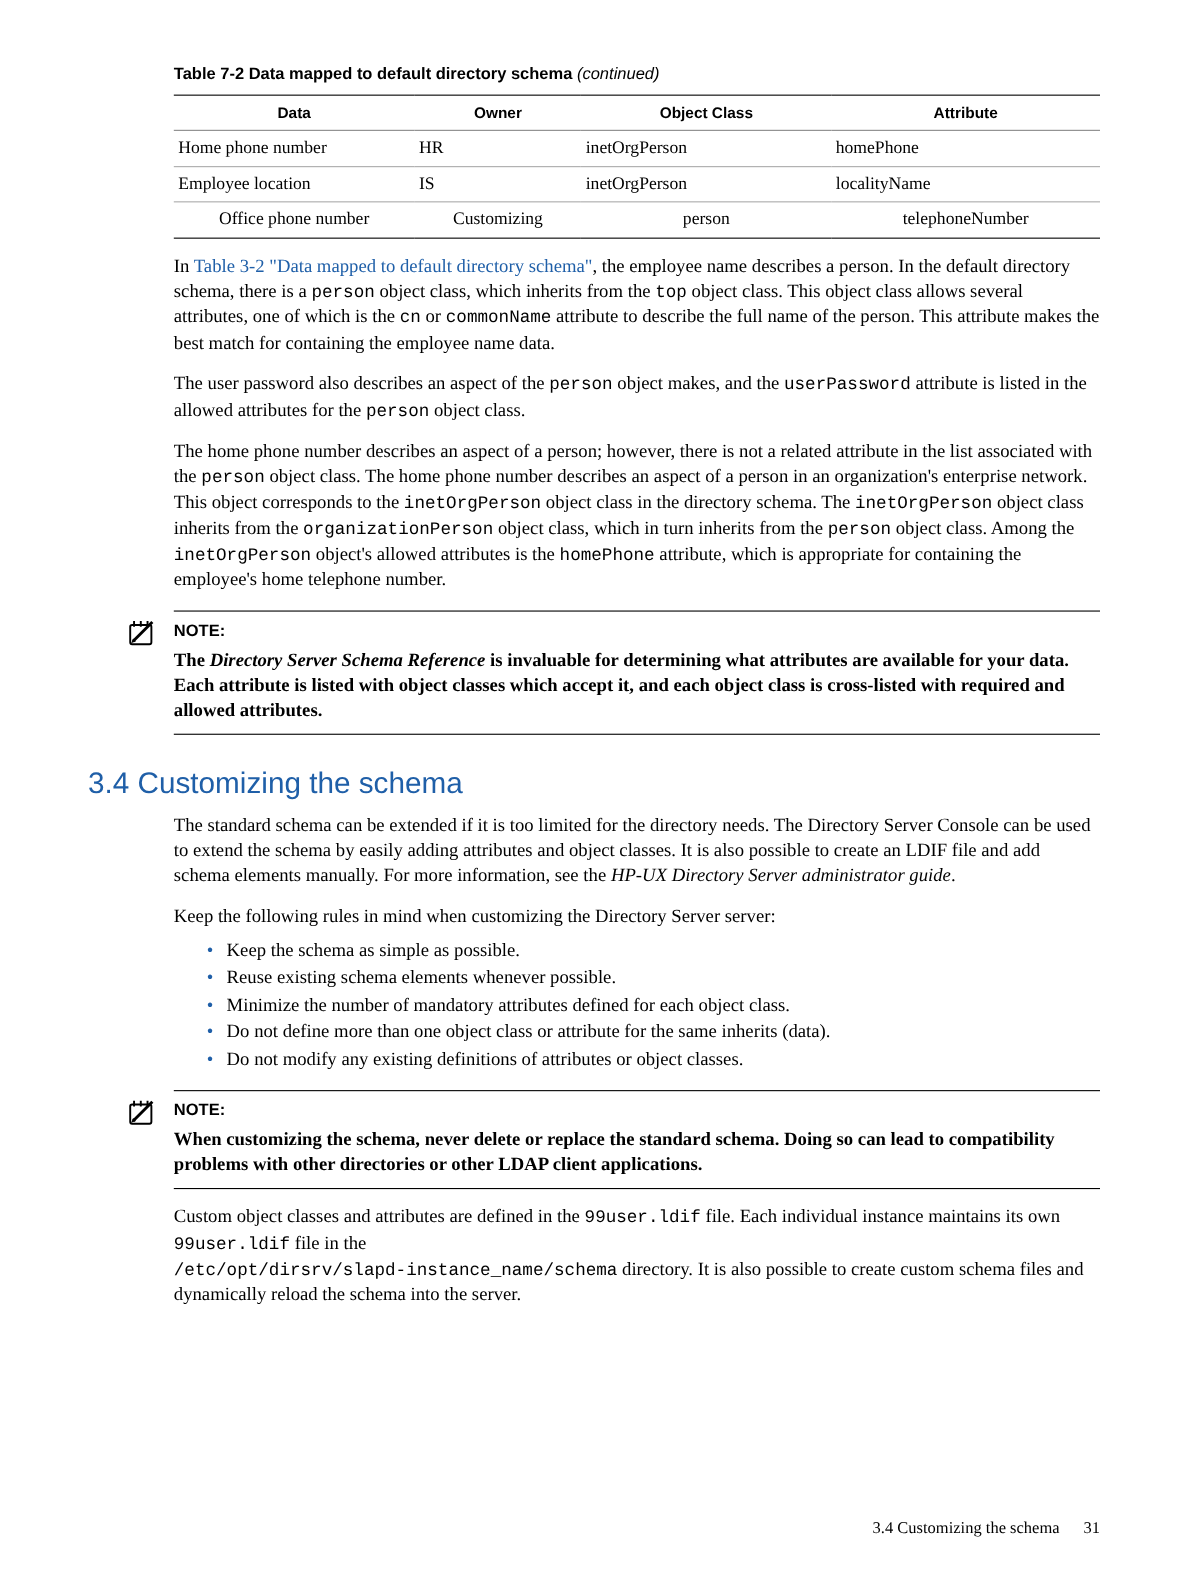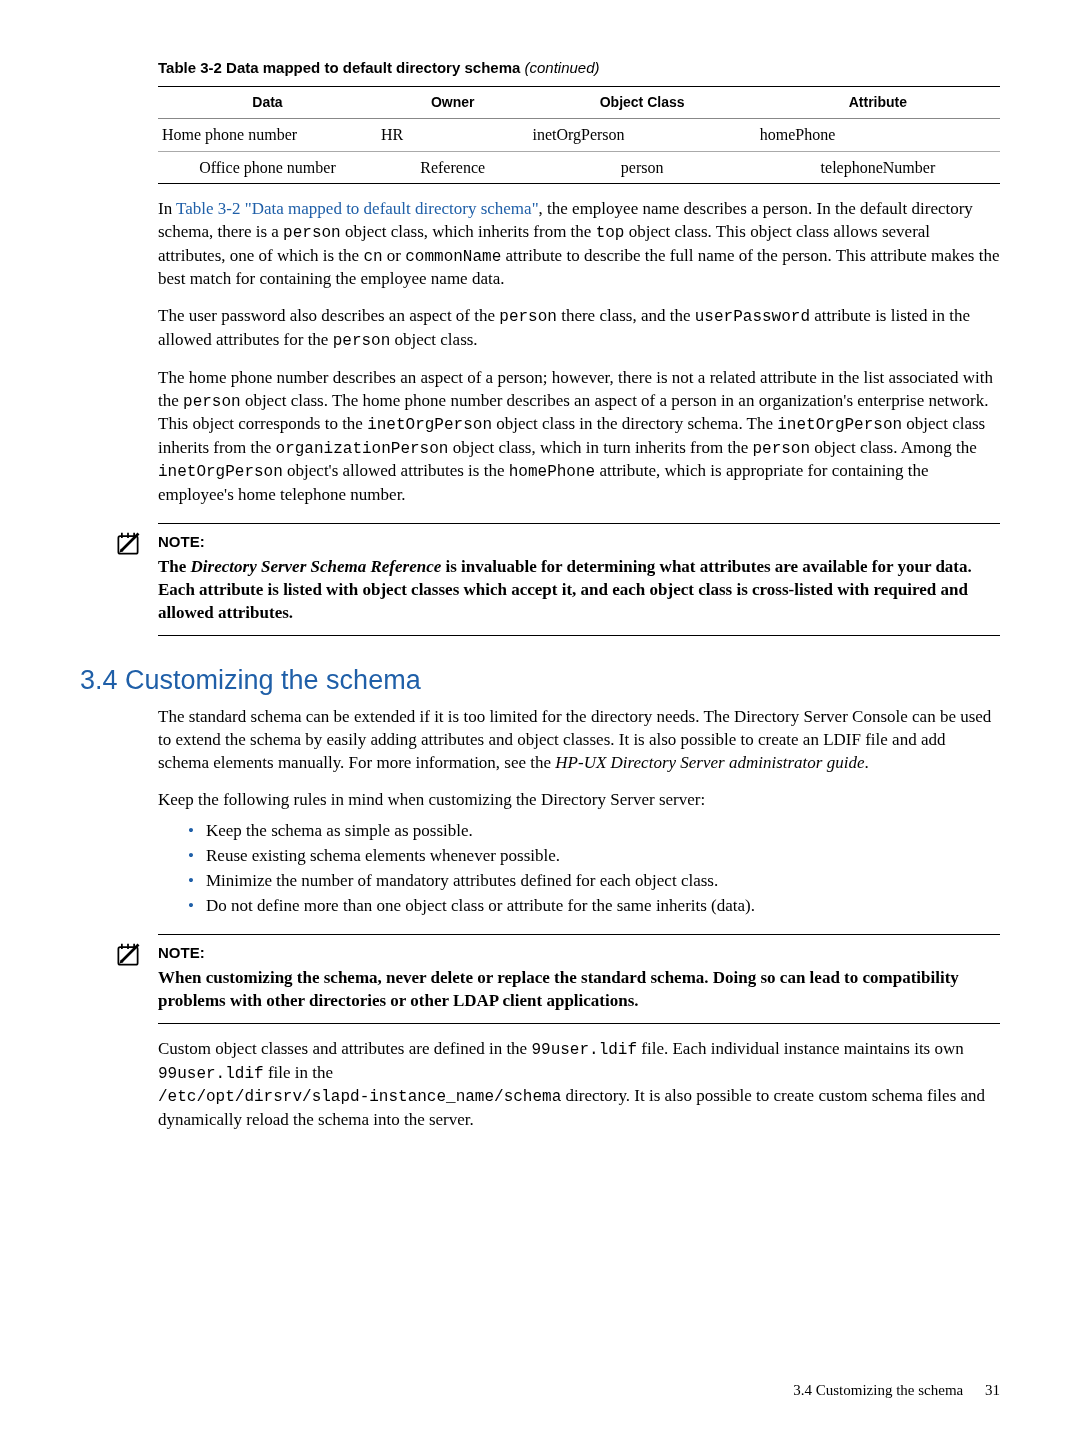--- a/index.html
+++ b/index.html
@@ -133,54 +133,60 @@
     margin-left: 18px;
   }
 </style>
 </head>
 <body>
 
 <div class="page">
 
   <div class="table-block">
     <div class="table-caption">
-      <span class="bold">Table 3-2 Data mapped to default directory schema</span><span class="italic"> (continued)</span>
+      <span class="bold">Table 7-2 Data mapped to default directory schema</span><span class="italic"> (continued)</span>
     </div>
     <table class="data">
       <thead>
         <tr>
           <th style="width:26%">Data</th>
           <th style="width:18%">Owner</th>
           <th style="width:27%">Object Class</th>
           <th>Attribute</th>
         </tr>
       </thead>
       <tbody>
         <tr>
           <td>Home phone number</td>
           <td>HR</td>
           <td>inetOrgPerson</td>
           <td>homePhone</td>
         </tr>
         <tr>
+          <td>Employee location</td>
+          <td>IS</td>
+          <td>inetOrgPerson</td>
+          <td>localityName</td>
+        </tr>
+        <tr>
           <td>Office phone number</td>
-          <td>Reference</td>
+          <td>Customizing</td>
           <td>person</td>
           <td>telephoneNumber</td>
         </tr>
       </tbody>
     </table>
   </div>
 
   <div class="body-para">
     <span>In </span><span class="link">Table 3-2 "Data mapped to default directory schema"</span><span>, the employee name describes a person. In the default directory schema, there is a </span><span class="mono">person</span><span> object class, which inherits from the </span><span class="mono">top</span><span> object class. This object class allows several attributes, one of which is the </span><span class="mono">cn</span><span> or </span><span class="mono">commonName</span><span> attribute to describe the full name of the person. This attribute makes the best match for containing the employee name data.</span>
   </div>
 
   <div class="body-para">
-    <span>The user password also describes an aspect of the </span><span class="mono">person</span><span> there class, and the </span><span class="mono">userPassword</span><span> attribute is listed in the allowed attributes for the </span><span class="mono">person</span><span> object class.</span>
+    <span>The user password also describes an aspect of the </span><span class="mono">person</span><span> object makes, and the </span><span class="mono">userPassword</span><span> attribute is listed in the allowed attributes for the </span><span class="mono">person</span><span> object class.</span>
   </div>
 
   <div class="body-para">
     <span>The home phone number describes an aspect of a person; however, there is not a related attribute in the list associated with the </span><span class="mono">person</span><span> object class. The home phone number describes an aspect of a person in an organization's enterprise network. This object corresponds to the </span><span class="mono">inetOrgPerson</span><span> object class in the directory schema. The </span><span class="mono">inetOrgPerson</span><span> object class inherits from the </span><span class="mono">organizationPerson</span><span> object class, which in turn inherits from the </span><span class="mono">person</span><span> object class. Among the </span><span class="mono">inetOrgPerson</span><span> object's allowed attributes is the </span><span class="mono">homePhone</span><span> attribute, which is appropriate for containing the employee's home telephone number.</span>
   </div>
 
   <div class="note-block">
     <svg class="note-icon" viewBox="0 0 32 32">
       <rect x="5" y="7" width="22" height="20" rx="2" fill="none" stroke="#000" stroke-width="2"></rect>
       <line x1="9" y1="3" x2="9" y2="9" stroke="#000" stroke-width="2"></line>
@@ -201,20 +207,21 @@
     <span>The standard schema can be extended if it is too limited for the directory needs. The Directory Server Console can be used to extend the schema by easily adding attributes and object classes. It is also possible to create an LDIF file and add schema elements manually. For more information, see the </span><span class="italic">HP-UX Directory Server administrator guide</span><span>.</span>
   </div>
 
   <div class="body-para">Keep the following rules in mind when customizing the Directory Server server:</div>
 
   <ul class="bullets">
     <li>Keep the schema as simple as possible.</li>
     <li>Reuse existing schema elements whenever possible.</li>
     <li>Minimize the number of mandatory attributes defined for each object class.</li>
     <li>Do not define more than one object class or attribute for the same inherits (data).</li>
+    <li>Do not modify any existing definitions of attributes or object classes.</li>
   </ul>
 
   <div class="note-block">
     <svg class="note-icon" viewBox="0 0 32 32">
       <rect x="5" y="7" width="22" height="20" rx="2" fill="none" stroke="#000" stroke-width="2"></rect>
       <line x1="9" y1="3" x2="9" y2="9" stroke="#000" stroke-width="2"></line>
       <line x1="16" y1="3" x2="16" y2="9" stroke="#000" stroke-width="2"></line>
       <line x1="23" y1="3" x2="23" y2="9" stroke="#000" stroke-width="2"></line>
       <path d="M8 24 L28 4" stroke="#000" stroke-width="3"></path>
       <polygon points="6,26 11,24 8,21" fill="#000"></polygon>

